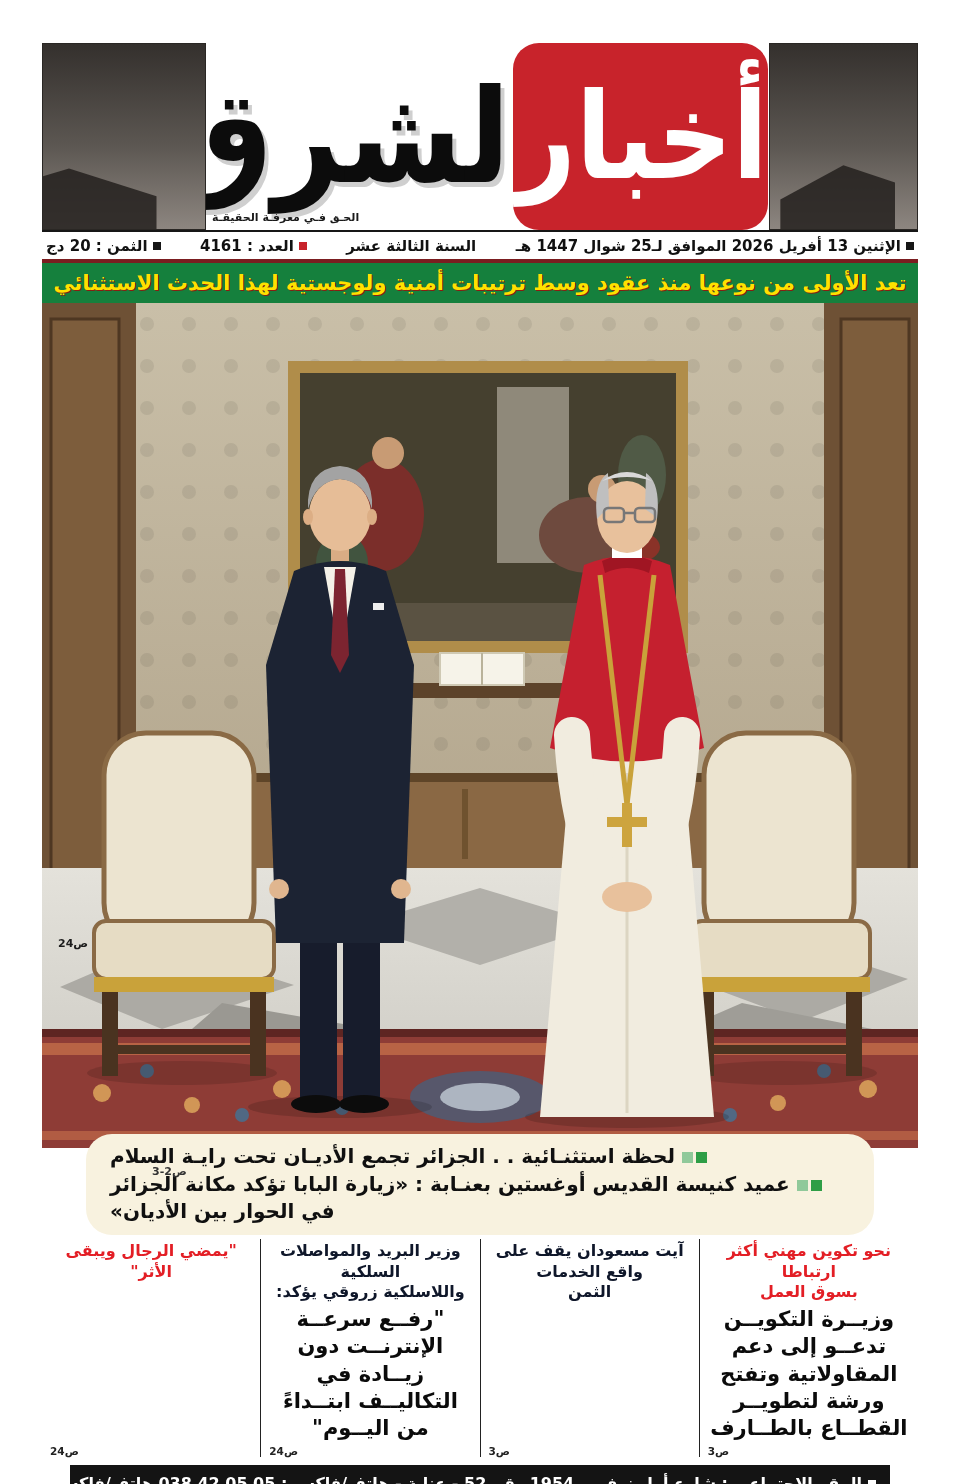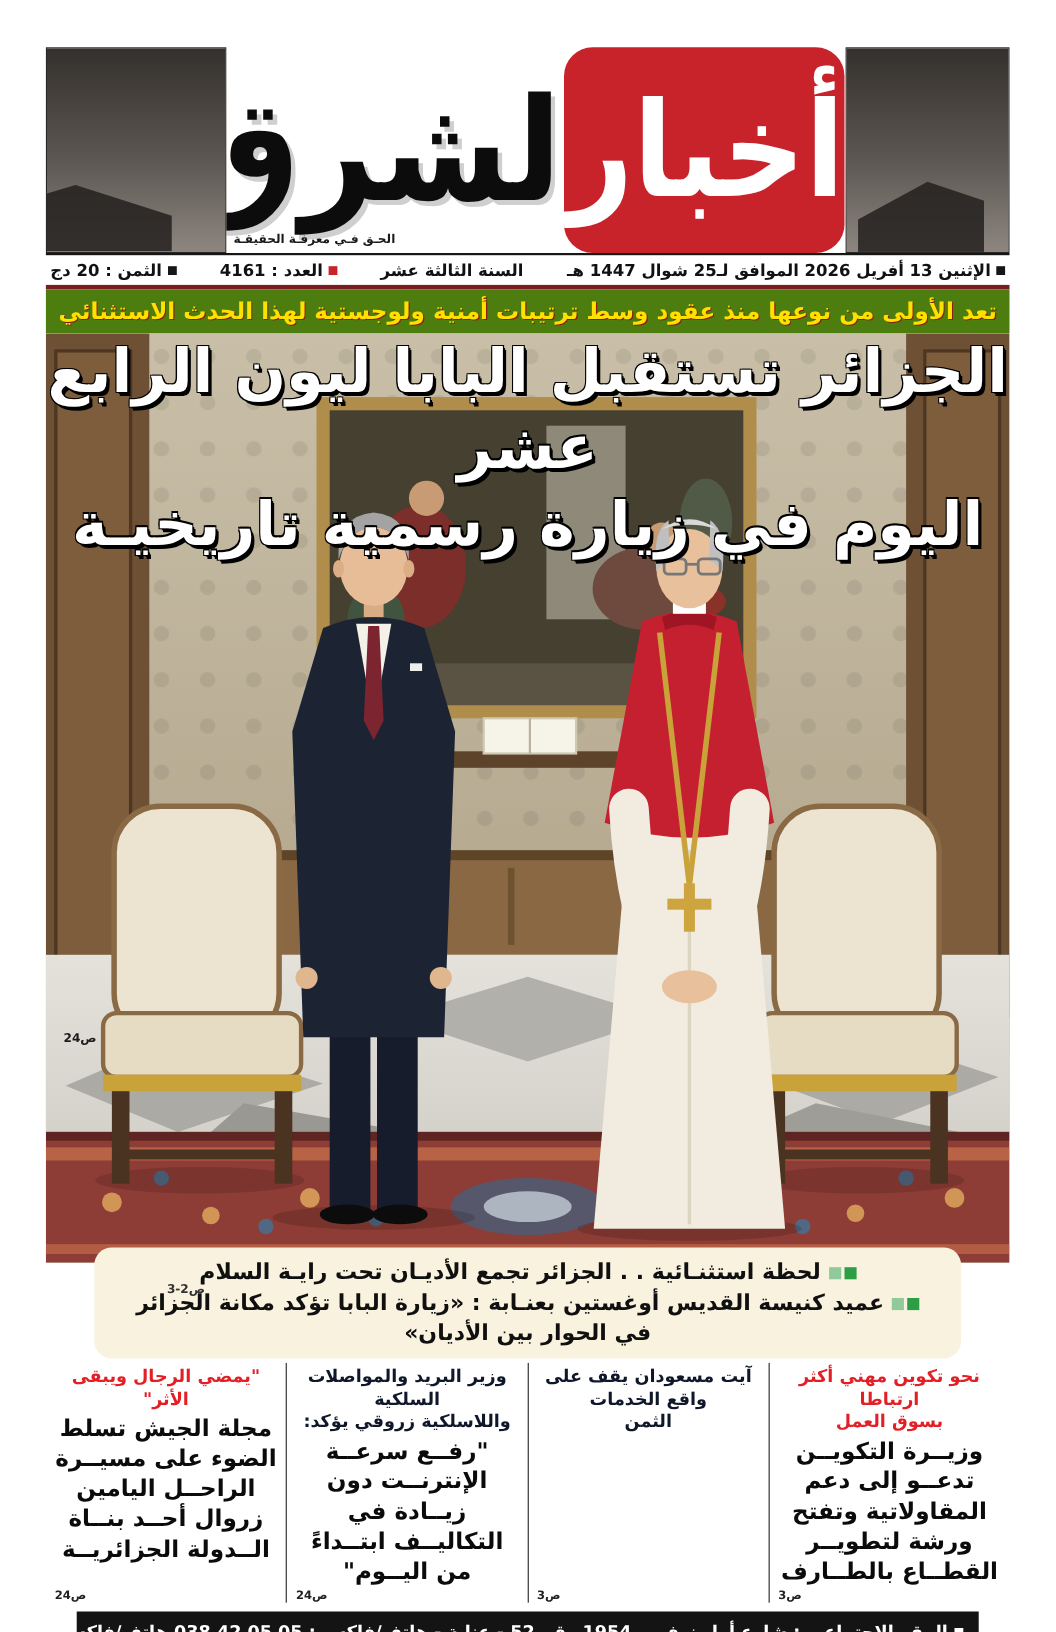--- a/index.html
+++ b/index.html
@@ -25,34 +25,34 @@
   .tagline{position:absolute;left:6px;bottom:6px;font-size:11px;font-weight:bold;color:#1a1a1a;}
 
   
   .datebar{display:flex;justify-content:space-between;align-items:center;height:27px;
     border-top:2px solid #161616;border-bottom:4px solid #7b1d20;
     font-weight:bold;font-size:15px;padding:0 4px;white-space:nowrap;}
   .sq{display:inline-block;width:8px;height:8px;background:#161616;margin-left:5px;vertical-align:1px;}
   .sq.red{background:#c8232b;}
 
   
-  .banner{height:40px;background:#4d7c0f;display:flex;align-items:center;justify-content:center;}
+  .banner{height:40px;background:#15803d;display:flex;align-items:center;justify-content:center;}
   .banner span{color:#ffe100;font-weight:bold;font-size:21px;text-shadow:1px 1px 0 #8a1d12;}
 
   
   .photo{position:relative;height:845px;overflow:hidden;background:#b9ac93;}
   .photo svg{position:absolute;inset:0;display:block;}
   .headline{position:absolute;top:0;left:0;right:0;text-align:center;font-weight:bold;
     font-size:55px;line-height:1.26;color:#fff;
     text-shadow:3px 4px 0 #000,-1px -1px 0 #000,1px -1px 0 #000,-1px 1px 0 #000,2px 2px 0 #000;}
   .photo-ref{position:absolute;left:16px;top:634px;font-size:11px;font-weight:bold;color:#1c1c1c;}
 
   
-  .hlbox{position:relative;margin:-14px 44px 0;background:#f8f2df;border-radius:16px;
-    padding:9px 24px 9px;text-align:center;font-weight:bold;font-size:20px;line-height:1.38;color:#101010;z-index:5;}
+  .hlbox{position:relative;margin:-14px 44px 0;background:#f8f2df;border-radius:26px;
+    padding:9px 24px 9px;text-align:left;font-weight:bold;font-size:20px;line-height:1.38;color:#101010;z-index:5;}
   .gb{display:inline-block;width:11px;height:11px;margin-left:3px;vertical-align:0;}
   .gb.d{background:#2e9e46;}
   .gb.l{background:#90c99a;margin-left:7px;}
   .hl-ref{position:absolute;left:26px;top:30px;font-size:11px;color:#333;margin-left:40px;}
 
   
   .cols{display:flex;margin-top:4px;min-height:126px;}
   .col{flex:1;position:relative;padding:2px 7px 14px;}
   .col:not(:last-child){border-left:1.5px solid #222;}
   .col-h{text-align:center;font-weight:bold;font-size:16px;line-height:1.3;}
@@ -228,24 +228,20 @@
         <ellipse cx="585" cy="214" rx="30" ry="36" fill="#e8c19c"></ellipse>
         <path d="M555,216 Q551,180 566,170 L567,206 Q560,210 555,216 Z" fill="#bfbfbf"></path>
         <path d="M615,216 Q619,180 604,170 L603,206 Q610,210 615,216 Z" fill="#bfbfbf"></path>
         <path d="M560,178 Q585,160 610,178 Q585,170 560,178 Z" fill="#d9d9d9"></path>
         <rect x="562" y="205" width="20" height="14" rx="4" fill="none" stroke="#777777" stroke-width="2.5"></rect>
         <rect x="593" y="205" width="20" height="14" rx="4" fill="none" stroke="#777777" stroke-width="2.5"></rect>
         <line x1="582" y1="210" x2="593" y2="210" stroke="#777777" stroke-width="2.5"></line>
       </g>
     </svg>
 
-    <div class="headline">
-      <div>الجزائر تستقبل البابا ليون الرابع عشر</div>
-      <div>اليوم في زيارة رسمية تاريخيـة</div>
-    </div>
     <div class="photo-ref">ص24</div>
   </div>
 
   <div class="hlbox">
     <div>
       <span class="gb d"></span><span class="gb l"></span><span>لحظة استثنـائية . .  الجزائر تجمع الأديـان تحت رايـة السلام</span>
     </div>
     <div>
       <span class="gb d"></span><span class="gb l"></span><span>عميد كنيسة القديس أوغستين بعنـابة : «زيارة البابا تؤكد مكانة الجزائر في الحوار بين الأديان»</span>
     </div>
@@ -266,21 +262,20 @@
     </div>
     <div class="col">
       <div class="col-h blue">وزير البريد والمواصلات السلكية</div>
       <div class="col-h blue">واللاسلكية زروقي يؤكد:</div>
       <div class="col-b">"رفــع سرعــة الإنترنــت دون زيــادة في التكاليــف ابتــداءً من اليــوم"</div>
       <span class="col-ref">ص24</span>
     </div>
     <div class="col">
       <div class="col-h red">"يمضي الرجال ويبقى الأثر"</div>
       <div class="col-h red"></div>
-      <div class="col-b">مجلة الجيش تسلط الضوء على مسيــرة الراحــل اليامين زروال أحــد بنــاة الــدولة الجزائريــة</div>
       <span class="col-ref">ص24</span>
     </div>
   </div>
 
   <div class="footer">
     <span><span class="sqw"></span><span>المقر الإجتماعي : شارع أول نوفمبر 1954 رقم 52 - عنابة -  هاتف/فاكس : ‪038 42 05 05‬   هاتف/فاكس : ‪038 42 07 07‬</span></span>
 
   </div>
 
 </div>

